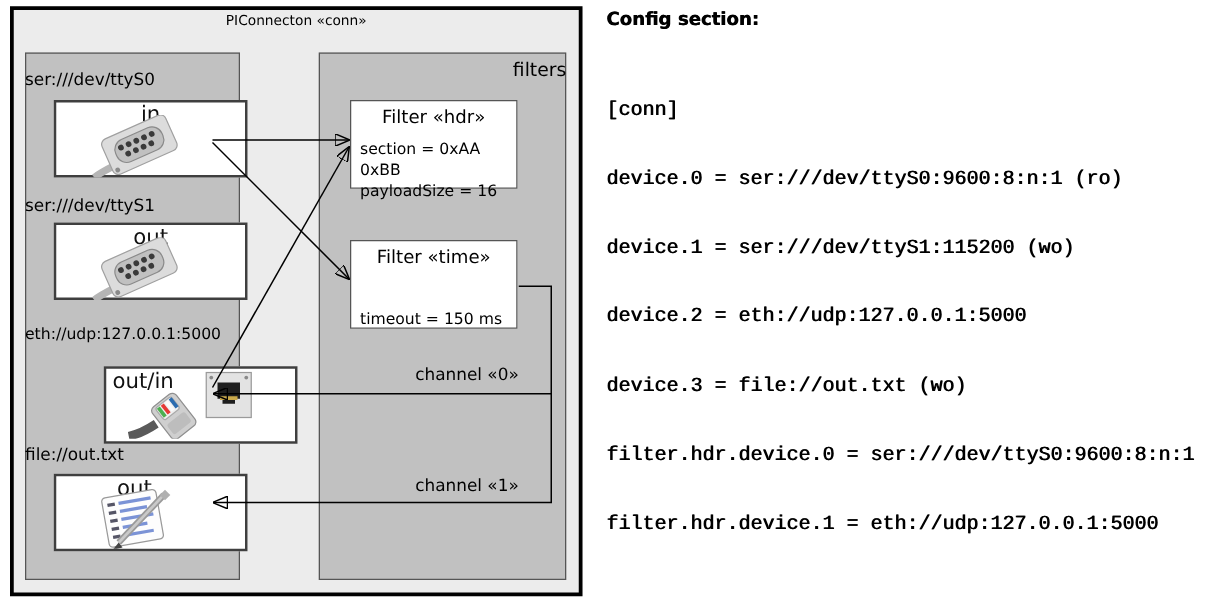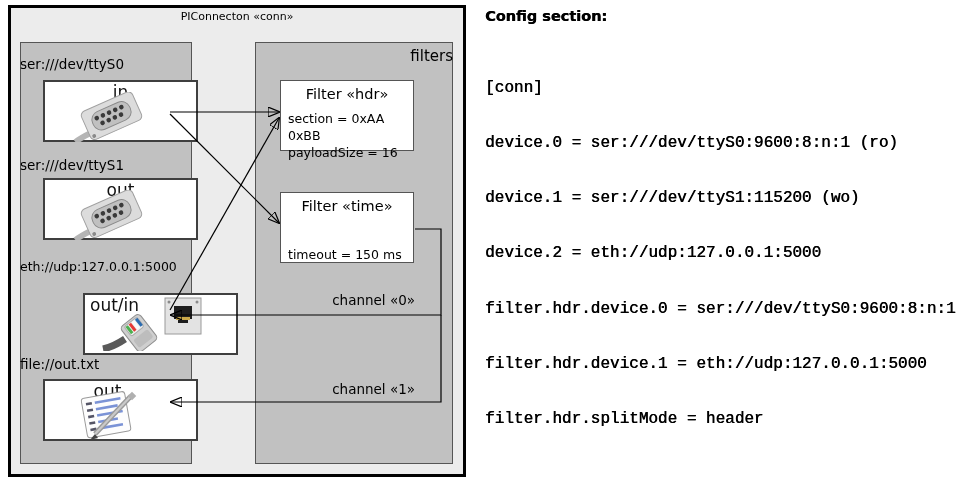--- a/index.html
+++ b/index.html
@@ -198,23 +198,23 @@
     <path d="M415,229 L441,229 L441,315 L171,315" marker-end="url(#arrow)"></path>
     <path d="M441,315 L441,402 L171,402" marker-end="url(#arrow)"></path>
   </svg>
 
   <div class="config-heading">Config section:</div>
   <div class="config-lines">
     <div>[conn]</div>
     <div>device.0 = ser:///dev/ttyS0:9600:8:n:1 (ro)</div>
     <div>device.1 = ser:///dev/ttyS1:115200 (wo)</div>
     <div>device.2 = eth://udp:127.0.0.1:5000</div>
+    <div>device.3 = file://out.txt (wo)</div>
     <div>filter.hdr.device.0 = ser:///dev/ttyS0:9600:8:n:1</div>
     <div>filter.hdr.device.1 = eth://udp:127.0.0.1:5000</div>
-    <div>filter.hdr.splitMode = header</div>
     
     
     
     
     
     
     
     
     
   </div>

